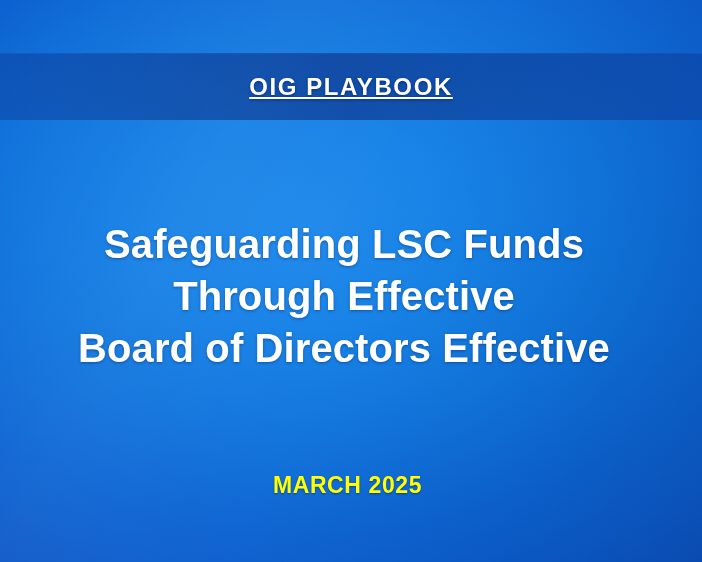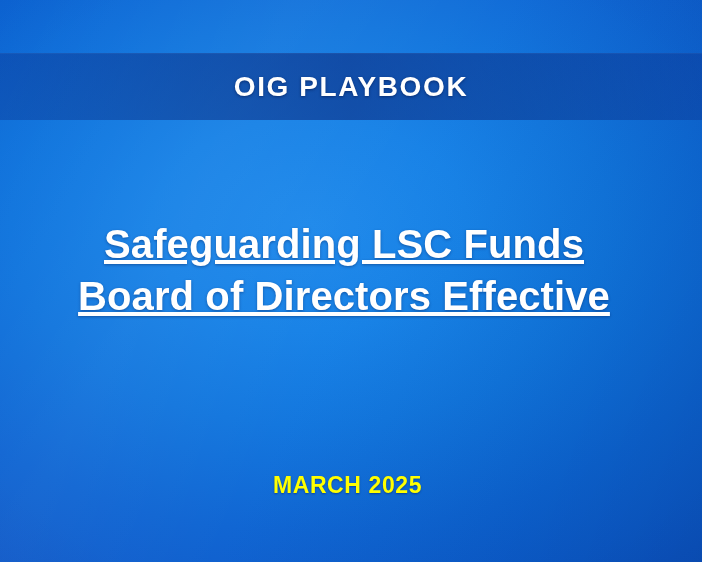--- a/index.html
+++ b/index.html
@@ -73,46 +73,46 @@
         rgba(9,36,120,0.46) 74%,
         rgba(10,40,128,0.34) 100%);
     display: flex;
     align-items: center;
     justify-content: center;
     box-shadow: inset 0 1px 0 rgba(255,255,255,0.04);
   }
 
   .header-title {
     color: #ffffff;
-    font-size: 28px;
+    font-size: 24px;
     font-weight: bold;
     letter-spacing: 1.6px;
     line-height: 1;
     text-shadow: 0 1px 3px rgba(0,20,70,0.55);
     white-space: nowrap;
+    text-decoration: underline;
   }
 
   
   .title-block {
     position: absolute;
     left: 0;
     right: 14px;      
     top: 218px;
     text-align: center;
   }
 
   .title-line {
     color: #ffffff;
     font-size: 40px;
     font-weight: bold;
     line-height: 52px;
     letter-spacing: 0.1px;
     white-space: nowrap;
     text-shadow: 0 1px 3px rgba(0,24,80,0.42);
-    text-decoration: underline;
   }
 
   
   .date-block {
     position: absolute;
     left: 0;
     right: 18px;
     top: 474px;
     text-align: center;
     padding-left: 11px;
@@ -136,20 +136,21 @@
   <div class="bg-base"></div>
   <div class="bg-vignette"></div>
   <div class="bg-sheen"></div>
 
   <div class="header-band">
     <div class="header-title">OIG PLAYBOOK</div>
   </div>
 
   <div class="title-block">
     <div class="title-line">Safeguarding LSC Funds</div>
+    <div class="title-line">Through Effective</div>
     <div class="title-line">Board of Directors Effective</div>
   </div>
 
   <div class="date-block">
     <div class="date-text">MARCH 2025</div>
   </div>
 
 </div>
 
 </body></html>

